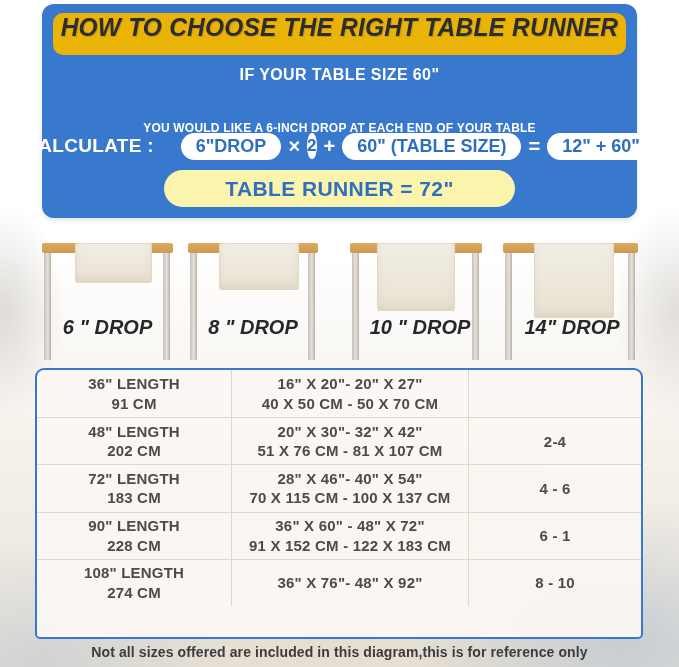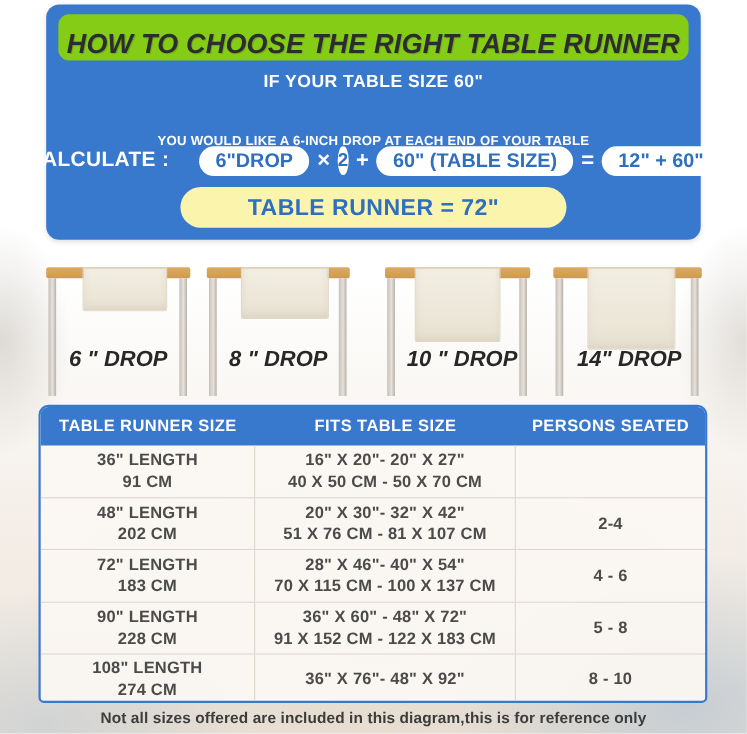--- a/index.html
+++ b/index.html
@@ -21,22 +21,22 @@
   }
 
   
   .top-panel{
     position:absolute;left:42px;top:4px;width:595px;height:214px;z-index:2;
     background:#3879CE;border-radius:12px;
     box-shadow:0 2px 5px rgba(0,0,0,.12);
   }
   .headline-box{
     position:absolute;left:11px;top:9px;width:573px;height:42px;
-    background:#84cc16;border-radius:10px;
-    display:flex;align-items:flex-end;justify-content:center;
+    background:#eab308;border-radius:10px;
+    display:flex;align-items:flex-start;justify-content:center;
   }
   .headline-box span{
     font-size:25px;font-weight:bold;font-style:italic;color:#2d2d2f;
     letter-spacing:.2px;white-space:nowrap;transform:scaleX(.98);
     text-shadow:1px 1px 0 rgba(0,0,0,.15);
   }
   .subline{position:absolute;width:100%;text-align:center;color:#ffffff;font-weight:bold;white-space:nowrap;}
   .sub1{top:62px;font-size:16px;letter-spacing:.4px;}
   .sub2{top:84px;font-size:12px;letter-spacing:.2px;margin-top:33px;}
   .calc-row{
@@ -162,25 +162,20 @@
     <div class="leg right"></div>
     <div class="runner"></div>
   </div>
   <div class="drop-label dl1">6 " DROP</div>
   <div class="drop-label dl2">8 " DROP</div>
   <div class="drop-label dl3">10 " DROP</div>
   <div class="drop-label dl4">14" DROP</div>
 </div>
 
 <div class="size-table">
-  <div class="thead">
-    <div>TABLE RUNNER SIZE</div>
-    <div>FITS TABLE SIZE</div>
-    <div>PERSONS SEATED</div>
-  </div>
   <div id="tbody">
       <div class="trow">
         <div class="cell c1">
           <div>36" LENGTH</div>
           <div>91 CM</div>
         </div>
         <div class="cell c2">
           <div>16" X 20"- 20" X 27"</div>
           <div>40 X 50 CM - 50 X 70 CM</div>
         </div>
@@ -214,21 +209,21 @@
       <div class="trow">
         <div class="cell c1">
           <div>90" LENGTH</div>
           <div>228 CM</div>
         </div>
         <div class="cell c2">
           <div>36" X 60" - 48" X 72"</div>
           <div>91 X 152 CM - 122 X 183 CM</div>
         </div>
         <div class="cell c3">
-          <div>5 - 8</div>
+          <div>6 - 1</div>
         </div>
       </div>
       <div class="trow">
         <div class="cell c1">
           <div>108" LENGTH</div>
           <div>274 CM</div>
         </div>
         <div class="cell c2">
           <div>36" X 76"- 48" X 92"</div>
         </div>

